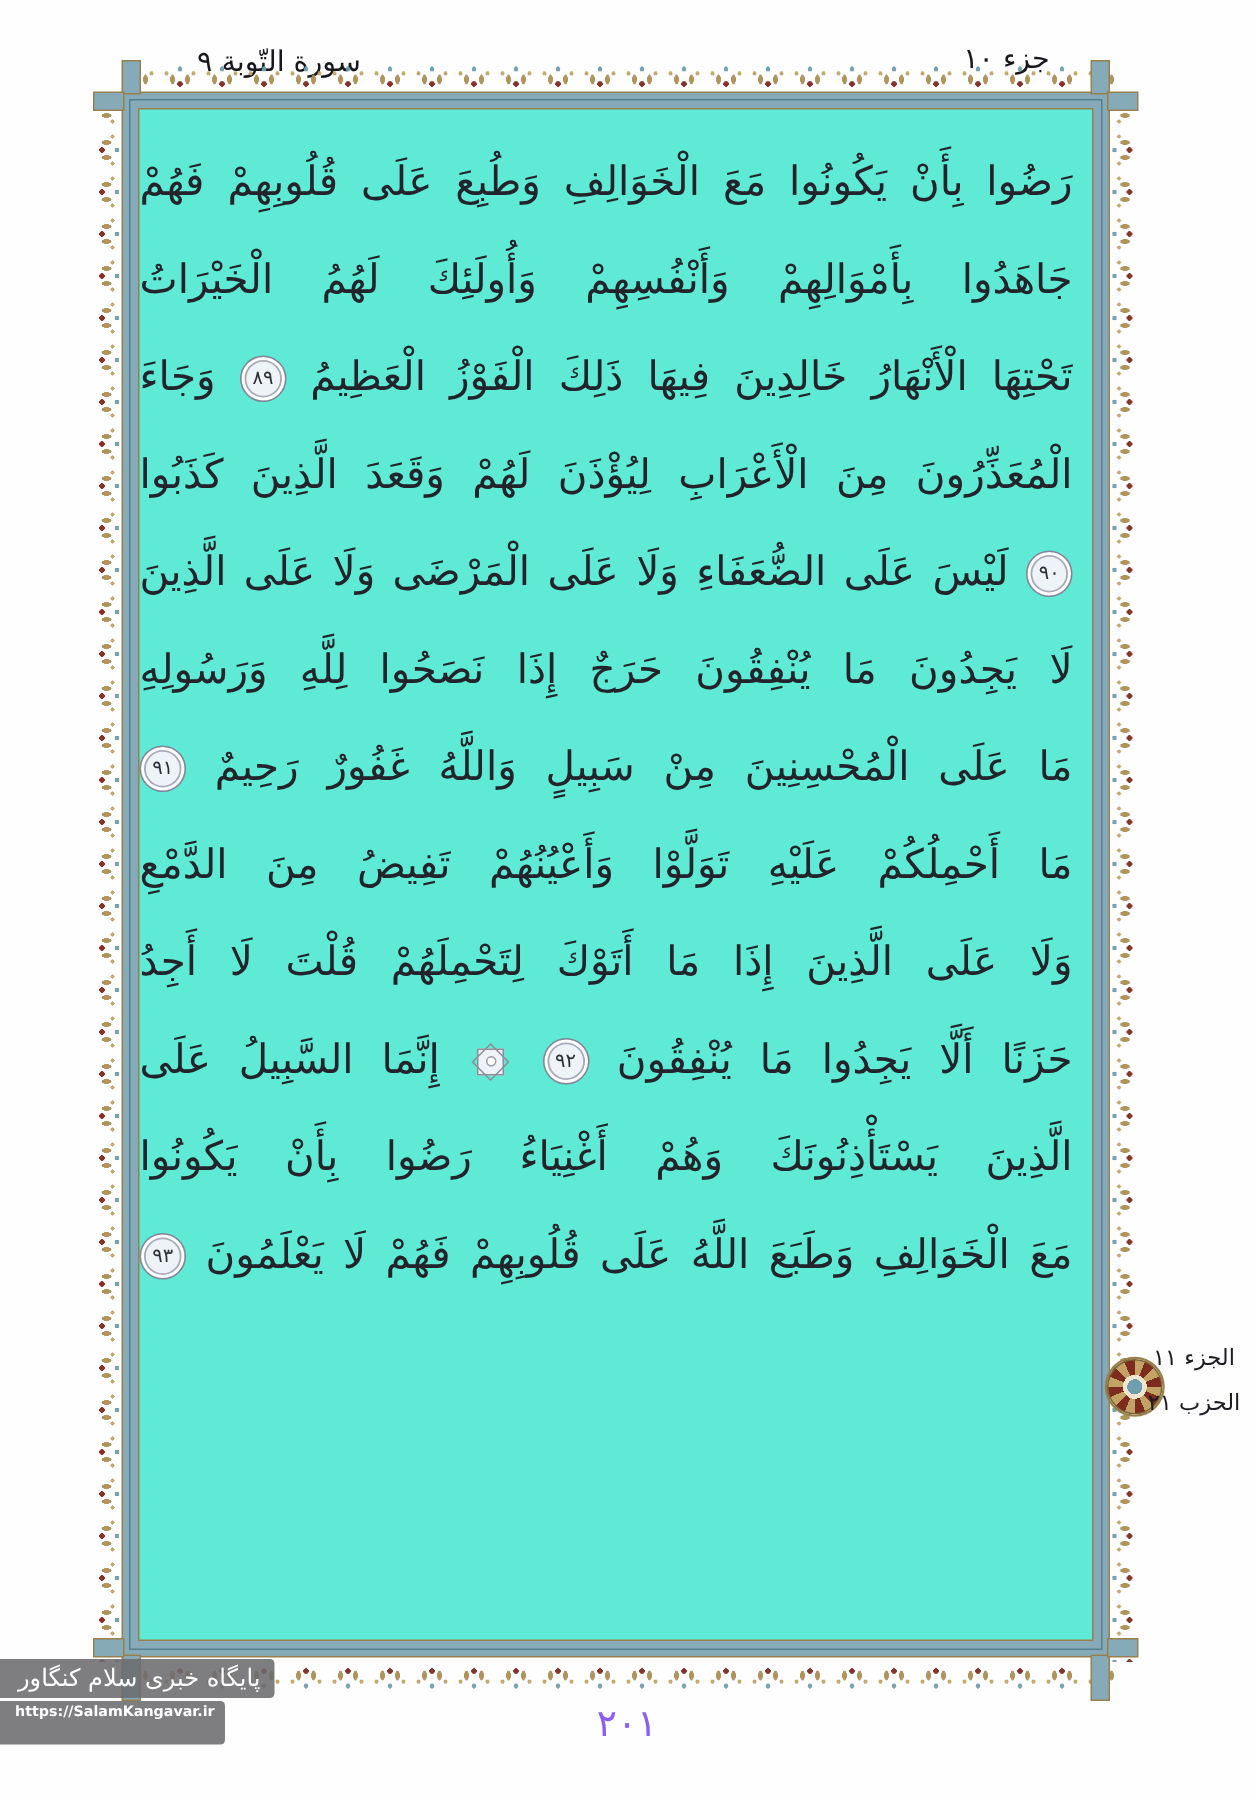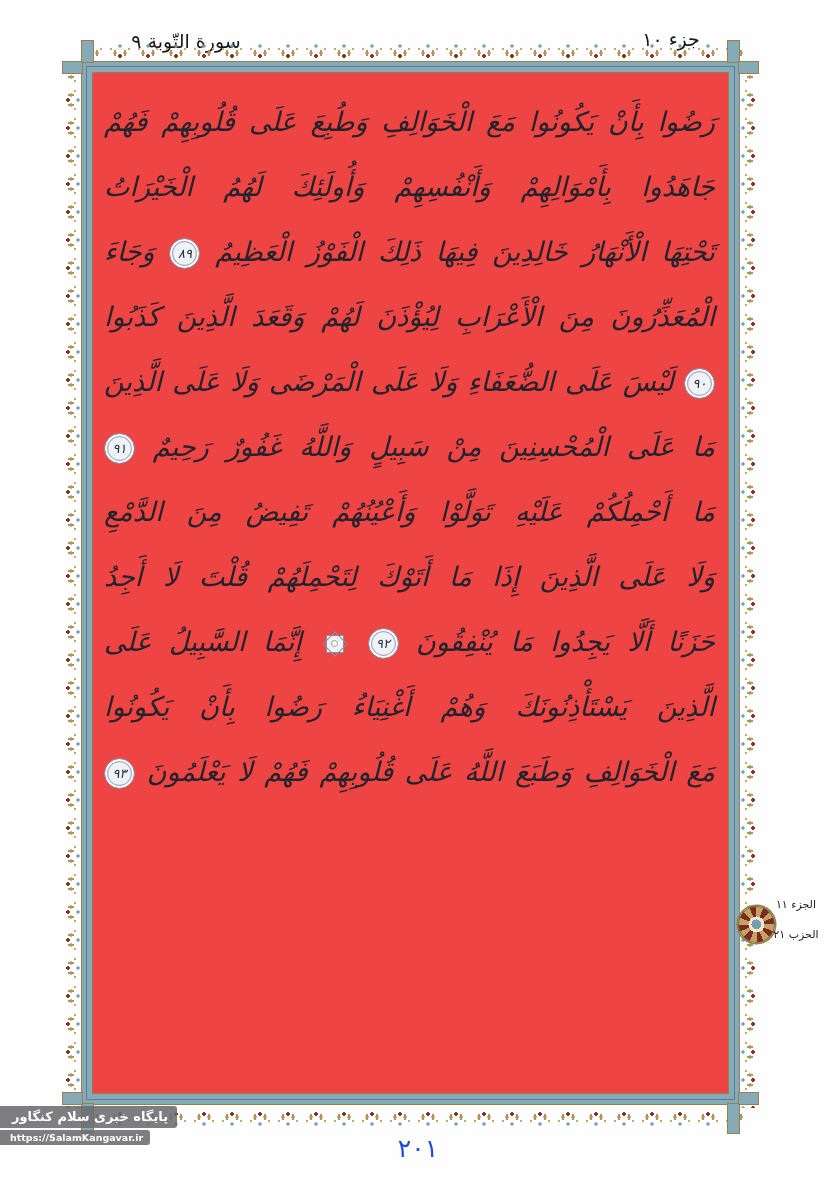--- a/index.html
+++ b/index.html
@@ -11,22 +11,22 @@
   
   .hdr{position:absolute;font-size:19px;color:#17171c;direction:rtl;text-align:center}
   #surah-title{left:94px;top:30px;width:184px}
   #juz-label{left:626px;top:28px;width:90px}
 
   
   .frame{position:absolute;left:82px;top:62px;width:657px;height:1042px}
   .band-outer{position:absolute;inset:0;background:#87aab8;box-shadow:0 0 0 1px #97804e}
   .band-mid{position:absolute;inset:4px;border:1px solid #55808f}
   .inner{
-    position:absolute;inset:11px;background:#ef4444;box-shadow:0 0 0 1px #97804e;
-    box-sizing:border-box;padding:16px 13px 0 11px;direction:rtl;font-style:italic;
+    position:absolute;inset:11px;background:#5eead4;box-shadow:0 0 0 1px #97804e;
+    box-sizing:border-box;padding:16px 13px 0 0;direction:rtl;
   }
 
   
   .orn{position:absolute;pointer-events:none;opacity:.95}
   .orn-h{
     background-image:
       radial-gradient(circle 3px   at 14px 17px, #7d2b1e 58%, transparent 66%),
       radial-gradient(circle 2.2px at 5px 10px,  #c2a365 58%, transparent 66%),
       radial-gradient(circle 2.2px at 23px 10px, #c2a365 58%, transparent 66%),
       radial-gradient(circle 2.6px at 14px 7px,  #6f9fae 58%, transparent 66%),
@@ -80,28 +80,28 @@
     font-size:13px;color:#2e2e38;vertical-align:middle;line-height:1;
   }
   .hizb{display:inline-block;position:relative;width:25px;height:25px;vertical-align:middle;margin:0 3px}
   .hizb::before,.hizb::after{content:"";position:absolute;inset:3.5px;border:1.4px solid #8d8d99;box-sizing:border-box}
   .hizb::before{background:#eef3f8}
   .hizb::after{transform:rotate(45deg)}
   .hizb i{position:absolute;inset:9px;border:1.2px solid #9a9aa6;border-radius:50%;background:#ffffff}
 
   
   .margin-notes{position:absolute;left:764px;top:890px;width:64px;text-align:center;
-    font-size:11px;line-height:30px;color:#1c1c22;direction:rtl}
+    font-size:15px;line-height:30px;color:#1c1c22;direction:rtl}
   .page-number{position:absolute;left:0;top:1134px;width:836px;text-align:center;
-    font-size:25px;color:#1d4ed8}
+    font-size:25px;color:#8b5cf6}
   .watermark{position:absolute;left:0;top:1106px}
   .wm-line1{display:block;width:max-content;background:rgba(108,108,110,.88);color:#fff;
-    font-size:13px;font-weight:bold;padding:3px 9px 4px 12px;border-radius:0 3px 3px 0;direction:rtl}
+    font-size:16px;font-weight:normal;padding:3px 9px 4px 12px;border-radius:0 3px 3px 0;direction:rtl}
   .wm-line2{display:block;width:max-content;margin-top:2px;background:rgba(108,108,110,.88);color:#fff;
-    font-size:9.5px;font-weight:bold;padding:2px 7px 2px 10px;border-radius:0 3px 3px 0}
+    font-size:9.5px;font-weight:bold;padding:2px 7px 16px 10px;border-radius:0 3px 3px 0}
 </style>
 </head>
 <body>
 
 <div class="page">
 
   <div class="hdr" id="surah-title">سورة التّوبة ٩</div>
   <div class="hdr" id="juz-label">جزء ١٠</div>
 
   <div class="frame">
@@ -121,20 +121,21 @@
     <div class="tick th th-tr"></div>
     <div class="tick th th-bl"></div>
     <div class="tick th th-br"></div>
 
     <div class="inner" id="lines">
         <div class="line"><span class="ayah">رَضُوا بِأَنْ يَكُونُوا مَعَ الْخَوَالِفِ وَطُبِعَ عَلَى قُلُوبِهِمْ فَهُمْ</span></div>
         <div class="line"><span class="ayah">جَاهَدُوا بِأَمْوَالِهِمْ وَأَنْفُسِهِمْ وَأُولَئِكَ لَهُمُ الْخَيْرَاتُ</span></div>
         <div class="line"><span class="ayah">تَحْتِهَا الْأَنْهَارُ خَالِدِينَ فِيهَا ذَلِكَ الْفَوْزُ الْعَظِيمُ</span> <span class="medallion">٨٩</span> <span class="ayah">وَجَاءَ</span></div>
         <div class="line"><span class="ayah">الْمُعَذِّرُونَ مِنَ الْأَعْرَابِ لِيُؤْذَنَ لَهُمْ وَقَعَدَ الَّذِينَ كَذَبُوا</span></div>
         <div class="line"><span class="medallion">٩٠</span> <span class="ayah">لَيْسَ عَلَى الضُّعَفَاءِ وَلَا عَلَى الْمَرْضَى وَلَا عَلَى الَّذِينَ</span></div>
+        <div class="line"><span class="ayah">لَا يَجِدُونَ مَا يُنْفِقُونَ حَرَجٌ إِذَا نَصَحُوا لِلَّهِ وَرَسُولِهِ</span></div>
         <div class="line"><span class="ayah">مَا عَلَى الْمُحْسِنِينَ مِنْ سَبِيلٍ وَاللَّهُ غَفُورٌ رَحِيمٌ</span> <span class="medallion">٩١</span></div>
         <div class="line"><span class="ayah">مَا أَحْمِلُكُمْ عَلَيْهِ تَوَلَّوْا وَأَعْيُنُهُمْ تَفِيضُ مِنَ الدَّمْعِ</span></div>
         <div class="line"><span class="ayah">وَلَا عَلَى الَّذِينَ إِذَا مَا أَتَوْكَ لِتَحْمِلَهُمْ قُلْتَ لَا أَجِدُ</span></div>
         <div class="line"><span class="ayah">حَزَنًا أَلَّا يَجِدُوا مَا يُنْفِقُونَ</span> <span class="medallion">٩٢</span> <span class="hizb"><i></i></span> <span class="ayah">إِنَّمَا السَّبِيلُ عَلَى</span></div>
         <div class="line"><span class="ayah">الَّذِينَ يَسْتَأْذِنُونَكَ وَهُمْ أَغْنِيَاءُ رَضُوا بِأَنْ يَكُونُوا</span></div>
         <div class="line"><span class="ayah">مَعَ الْخَوَالِفِ وَطَبَعَ اللَّهُ عَلَى قُلُوبِهِمْ فَهُمْ لَا يَعْلَمُونَ</span> <span class="medallion">٩٣</span></div>
       </div>
   </div>
 
   <div class="border-rosette"></div>

